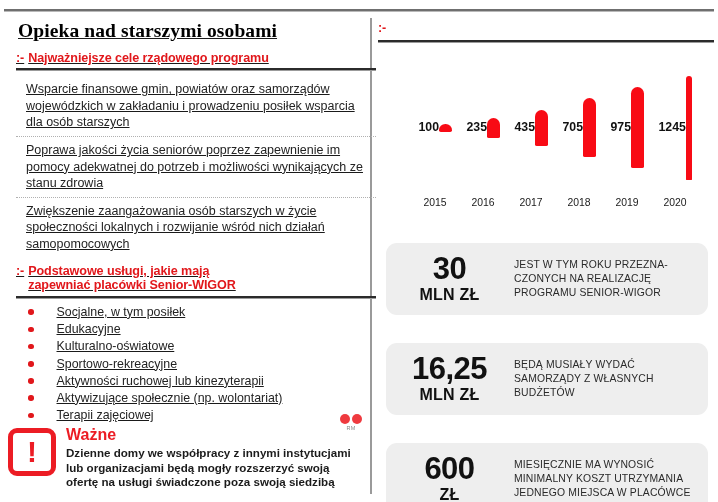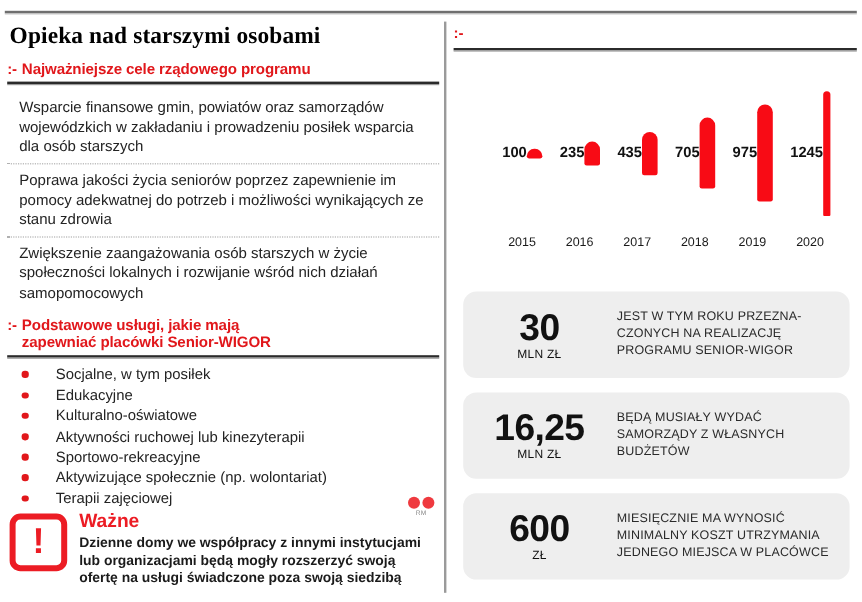--- a/index.html
+++ b/index.html
@@ -11,21 +11,21 @@
     overflow: hidden;
   }
   .page { position: relative; width: 718px; height: 502px; }
 
   
   .top-rule { position: absolute; left: 4px; top: 9px; width: 710px; height: 3px; }
   .top-rule .r1 { height: 2px; background: #6f6f6f; }
   .top-rule .r2 { height: 1px; background: #b9b9b9; margin-top: 0px; }
 
   
-  .col-left  { position: absolute; left: 6px;  top: 16px; width: 360px; }
+  .col-left  { position: absolute; left: 16px;  top: 16px; width: 360px; text-decoration: underline; }
   .col-right { position: absolute; left: 378px; top: 16px; width: 336px; }
   .v-divider { position: absolute; left: 370px; top: 18px; width: 2px; height: 476px;
                background: #9a9a9a; }
 
   
   .main-title {
     font-family: "Liberation Serif", serif;
     font-weight: bold; font-size: 19.5px; color: #000;
     letter-spacing: .1px; margin: 4px 0 9px 2px;
   }
@@ -97,26 +97,26 @@
     border-radius: 7px 7px 2px 2px;
   }
   .bar-axis { display: flex; justify-content: center; gap: 15px; padding-left: 16px; margin-top: 4px; }
   .bar-year { width: 33px; text-align: center; font-size: 10.4px; color: #1a1a1a; }
 
   
   .cards { position: absolute; left: 386px; top: 243px; width: 322px; }
   .card {
     background: #eeeeee; border-radius: 11px;
     padding: 10px 12px 11px 12px; display: flex; align-items: center; gap: 13px;
-    margin-bottom: 12px; min-height: 72px;
+    margin-bottom: 28px; min-height: 72px;
   }
   .card-num { flex: 0 0 103px; text-align: center; }
   .card-big { font-size: 31px; font-weight: bold; color: #111; line-height: 31px;
               letter-spacing: -.5px; }
-  .card-unit { font-size: 10px; font-weight: normal; color: #111; margin-top: 2px;
+  .card-unit { font-size: 16px; font-weight: bold; color: #111; margin-top: 2px;
                letter-spacing: .2px; }
   .card-desc { font-size: 10.4px; line-height: 14px; color: #2a2a2a; letter-spacing: .15px; }
 </style>
 </head>
 <body>
 
 <div class="page">
 
   <div class="top-rule">
     <div class="r1"></div>
@@ -164,25 +164,25 @@
       <li>
           <span class="dot"></span>
           <span>Edukacyjne</span>
         </li>
       <li>
           <span class="dot"></span>
           <span>Kulturalno-oświatowe</span>
         </li>
       <li>
           <span class="dot"></span>
+          <span>Sportowo-rekreacyjne</span>
+        </li>
+      <li>
+          <span class="dot"></span>
           <span>Aktywności ruchowej lub kinezyterapii</span>
-        </li>
-      <li>
-          <span class="dot"></span>
-          <span>Sportowo-rekreacyjne</span>
         </li>
       <li>
           <span class="dot"></span>
           <span>Aktywizujące społecznie (np. wolontariat)</span>
         </li>
       <li>
           <span class="dot"></span>
           <span>Terapii zajęciowej</span>
         </li>
     </ul>

